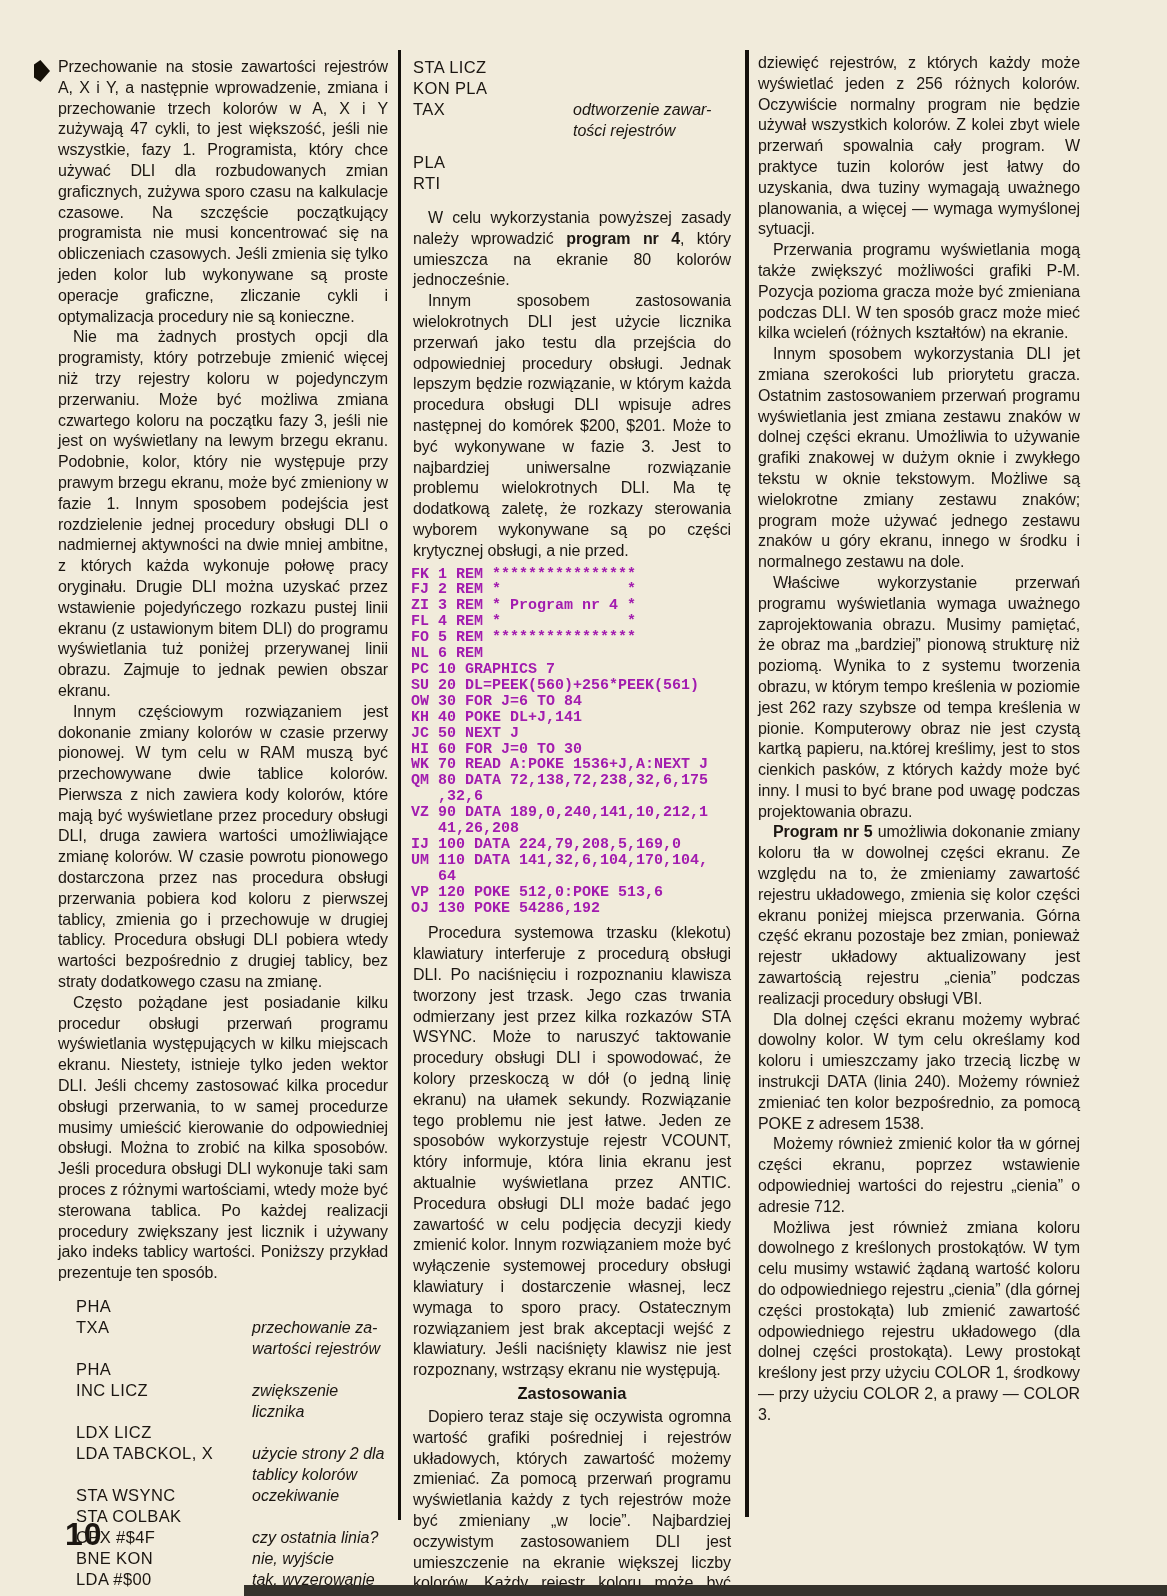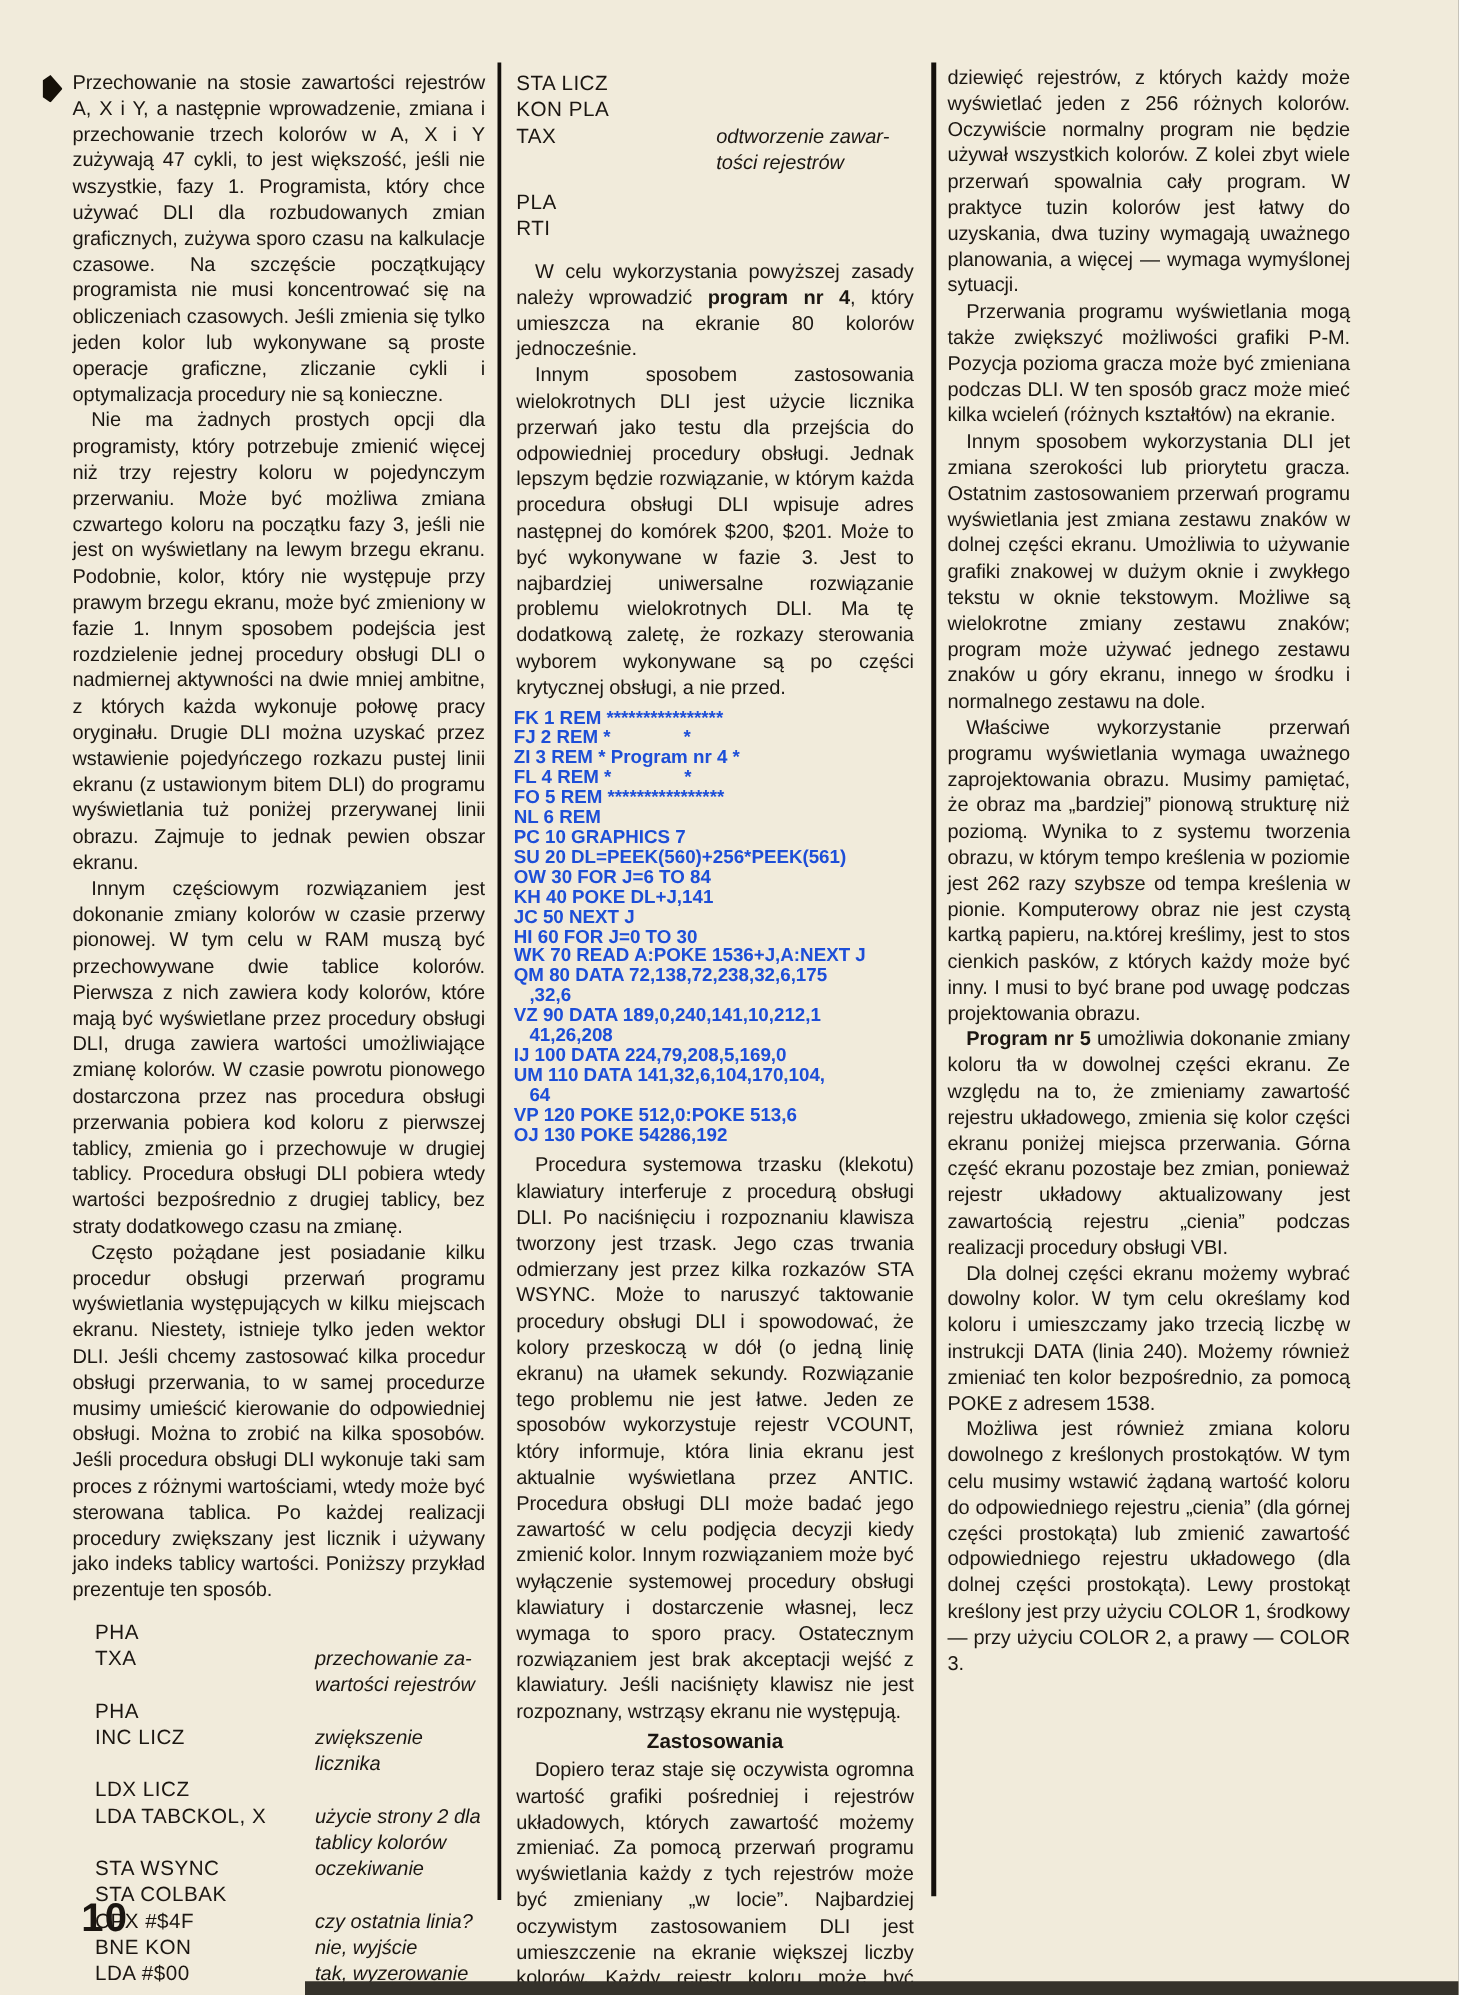--- a/index.html
+++ b/index.html
@@ -30,23 +30,23 @@
   .asm{margin-top:12px;}
   .asm-row{display:grid;grid-template-columns:178px 1fr;}
   .col-1 .asm{padding-left:18px;}
   .col-1 .asm-row{grid-template-columns:176px 1fr;}
   .col-2 .asm{margin:2px 0 14px 0;}
   .col-2 .asm-row{grid-template-columns:160px 1fr;}
   .asm-code{font-weight:normal;font-size:16.5px;line-height:21px;letter-spacing:0.4px;white-space:pre;}
   .asm-comment{font-style:italic;font-size:16px;line-height:21px;white-space:pre-line;}
   .asm-row.gap{margin-top:11px;}
   .listing{
-    font-family:Liberation Sans, sans-serif;font-weight:bold;
+    font-family:Liberation Mono, monospace;font-weight:bold;
     font-size:15px;line-height:15.9px;white-space:pre;
-    margin:5px 0 7px -2px;color:#1d4ed8;
+    margin:5px 0 7px -2px;color:#a21caf;
   }
   .heading{font-weight:bold;text-align:center;font-size:16.5px;line-height:22px;margin:1px 0 3px 0;}
   .pageno{position:absolute;left:65px;top:1516px;font-size:32px;font-weight:bold;letter-spacing:1px;}
   .bottombar{position:absolute;left:244px;top:1585px;width:923px;height:11px;background:#35322b;}
 </style>
 </head>
 <body>
 
 <div class="page" style="--paper: #f1ebdb; --ink: #1b1611; --divider: #14100c;">
 
@@ -166,18 +166,19 @@
     <p class="para">Dopiero teraz staje się oczywista ogromna wartość grafiki pośredniej i rejestrów układowych, których zawartość możemy zmieniać. Za pomocą przerwań programu wyświetlania każdy z tych rejestrów może być zmieniany „w locie”. Najbardziej oczywistym zastosowaniem DLI jest umieszczenie na ekranie większej liczby kolorów. Każdy rejestr koloru może być zmieniany po wystąpieniu przerwania. Dotyczy to zarówno rejestrów koloru pola gry, jak i rejestrów koloru graczy. Mamy zatem</p>
   </div>
 
   <div class="col col-3">
     <p class="para noindent">dziewięć rejestrów, z których każdy może wyświetlać jeden z 256 różnych kolorów. Oczywiście normalny program nie będzie używał wszystkich kolorów. Z kolei zbyt wiele przerwań spowalnia cały program. W praktyce tuzin kolorów jest łatwy do uzyskania, dwa tuziny wymagają uważnego planowania, a więcej — wymaga wymyślonej sytuacji.</p>
     <p class="para">Przerwania programu wyświetlania mogą także zwiększyć możliwości grafiki P-M. Pozycja pozioma gracza może być zmieniana podczas DLI. W ten sposób gracz może mieć kilka wcieleń (różnych kształtów) na ekranie.</p>
     <p class="para">Innym sposobem wykorzystania DLI jet zmiana szerokości lub priorytetu gracza. Ostatnim zastosowaniem przerwań programu wyświetlania jest zmiana zestawu znaków w dolnej części ekranu. Umożliwia to używanie grafiki znakowej w dużym oknie i zwykłego tekstu w oknie tekstowym. Możliwe są wielokrotne zmiany zestawu znaków; program może używać jednego zestawu znaków u góry ekranu, innego w środku i normalnego zestawu na dole.</p>
     <p class="para">Właściwe wykorzystanie przerwań programu wyświetlania wymaga uważnego zaprojektowania obrazu. Musimy pamiętać, że obraz ma „bardziej” pionową strukturę niż poziomą. Wynika to z systemu tworzenia obrazu, w którym tempo kreślenia w poziomie jest 262 razy szybsze od tempa kreślenia w pionie. Komputerowy obraz nie jest czystą kartką papieru, na.której kreślimy, jest to stos cienkich pasków, z których każdy może być inny. I musi to być brane pod uwagę podczas projektowania obrazu.</p>
     <p class="para"><b>Program nr 5</b><span> umożliwia dokonanie zmiany koloru tła w dowolnej części ekranu. Ze względu na to, że zmieniamy zawartość rejestru układowego, zmienia się kolor części ekranu poniżej miejsca przerwania. Górna część ekranu pozostaje bez zmian, ponieważ rejestr układowy aktualizowany jest zawartością rejestru „cienia” podczas realizacji procedury obsługi VBI.</span></p>
     <p class="para">Dla dolnej części ekranu możemy wybrać dowolny kolor. W tym celu określamy kod koloru i umieszczamy jako trzecią liczbę w instrukcji DATA (linia 240). Możemy również zmieniać ten kolor bezpośrednio, za pomocą POKE z adresem 1538.</p>
+    <p class="para">Możemy również zmienić kolor tła w górnej części ekranu, poprzez wstawienie odpowiedniej wartości do rejestru „cienia” o adresie 712.</p>
     <p class="para">Możliwa jest również zmiana koloru dowolnego z kreślonych prostokątów. W tym celu musimy wstawić żądaną wartość koloru do odpowiedniego rejestru „cienia” (dla górnej części prostokąta) lub zmienić zawartość odpowiedniego rejestru układowego (dla dolnej części prostokąta). Lewy prostokąt kreślony jest przy użyciu COLOR 1, środkowy — przy użyciu COLOR 2, a prawy — COLOR 3.</p>
   </div>
 
   <div class="pageno">10</div>
   <div class="bottombar"></div>
 </div>
 
 </body></html>

